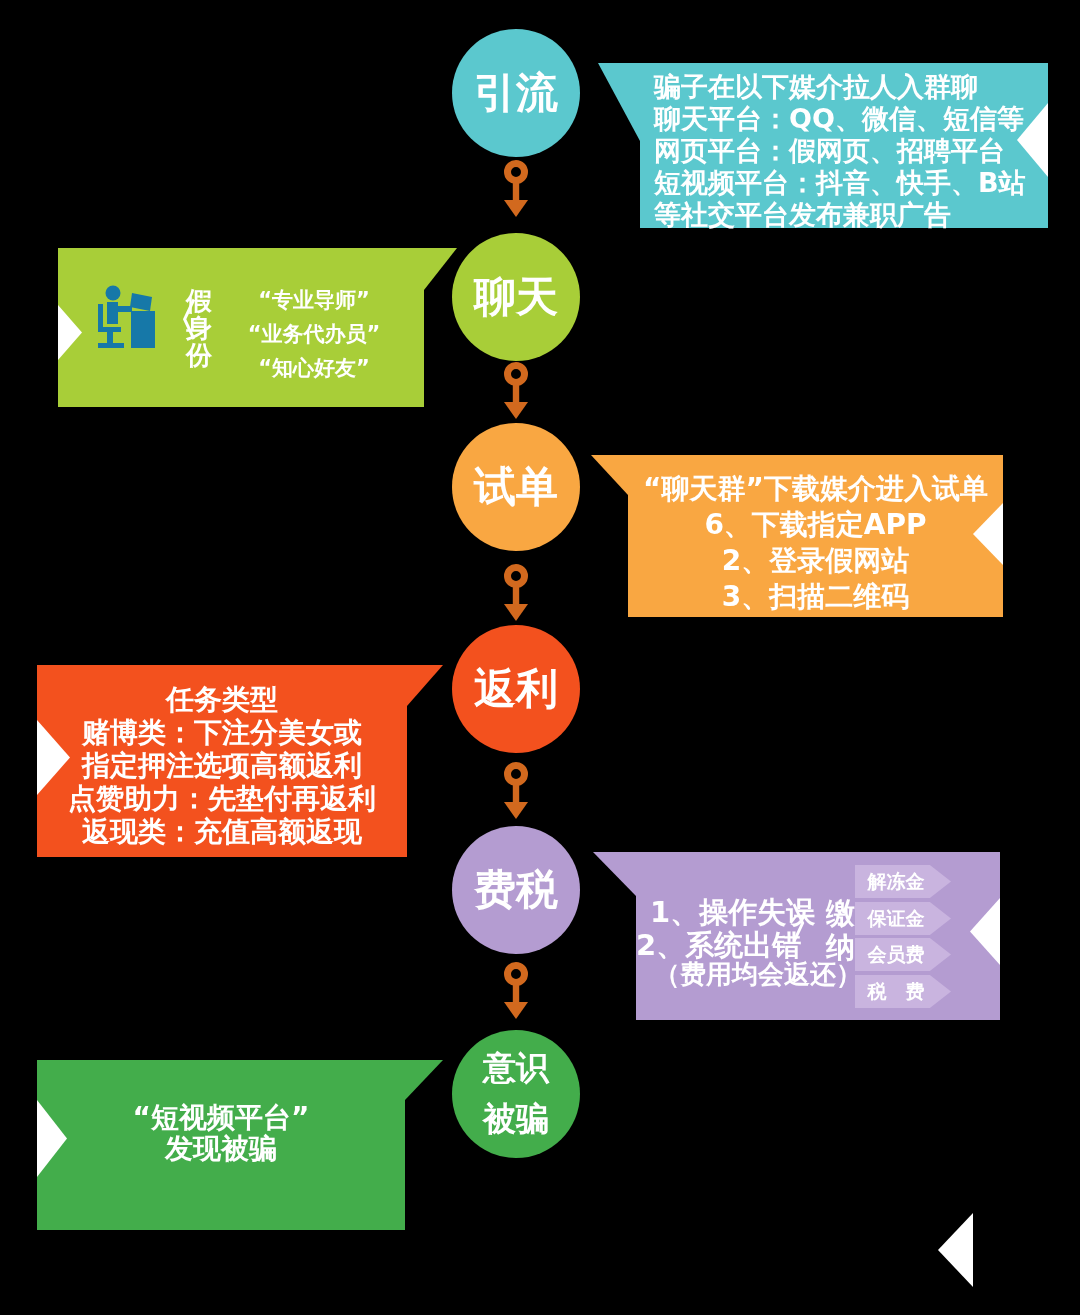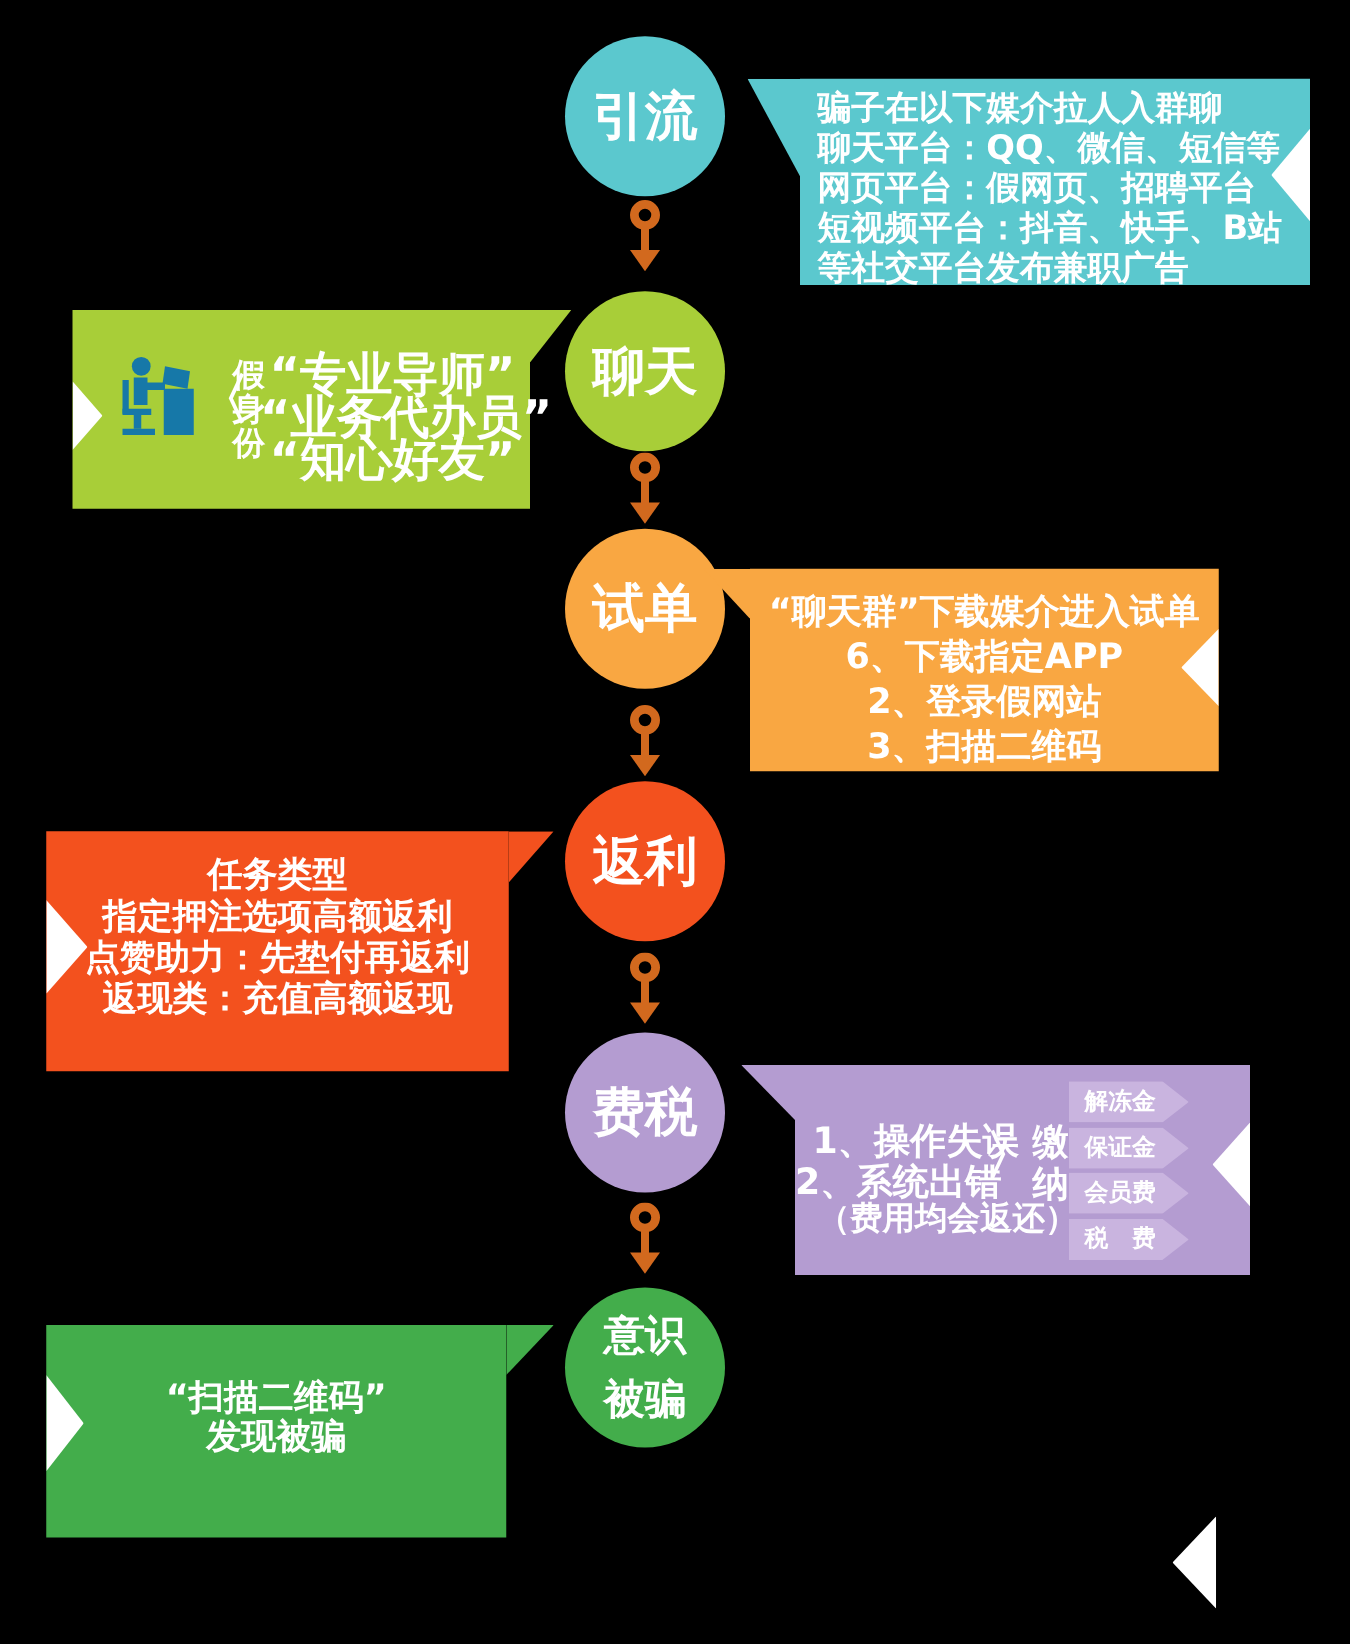--- a/index.html
+++ b/index.html
@@ -35,24 +35,24 @@
   #box-traffic .notch{right:0;top:40px;width:31px;height:74px;clip-path:polygon(100% 0,0 50%,100% 100%);}
   #box-traffic .tx{padding:8px 0 0 14px;font-size:27px;line-height:32px;}
 
   
   #box-chat{left:58px;top:248px;width:366px;height:159px;background:var(--chat-green);}
   #box-chat .flap{right:-33px;width:33px;height:42px;background:var(--chat-green);clip-path:polygon(0 0,100% 0,0 100%);}
   #box-chat .notch{left:0;top:57px;width:24px;height:55px;clip-path:polygon(0 0,100% 50%,0 100%);}
   #box-chat .person-icon{position:absolute;left:37px;top:37px;}
   #box-chat .bracket{position:absolute;left:98px;top:40px;font-size:44px;line-height:64px;}
   #box-chat .identity{position:absolute;left:128px;top:40px;font-size:26px;line-height:27px;text-align:center;}
-  #box-chat .personas{position:absolute;left:150px;top:35px;width:212px;font-size:37px;line-height:34px;text-align:center;}
-
-  
-  #box-trial{left:600px;top:455px;width:375px;height:162px;background:var(--trial-orange);}
+  #box-chat .personas{position:absolute;left:150px;top:35px;width:212px;font-size:21px;line-height:34px;text-align:center;}
+
+  
+  #box-trial{left:628px;top:455px;width:375px;height:162px;background:var(--trial-orange);}
   #box-trial .flap{left:-37px;width:37px;height:40px;background:var(--trial-orange);clip-path:polygon(0 0,100% 0,100% 100%);}
   #box-trial .notch{right:0;top:48px;width:30px;height:62px;clip-path:polygon(100% 0,0 50%,100% 100%);}
   #box-trial .tx{padding-top:16px;text-align:center;font-size:28px;line-height:36px;}
 
   
   #box-rebate{left:37px;top:665px;width:370px;height:192px;background:var(--rebate-red);}
   #box-rebate .flap{right:-36px;width:36px;height:41px;background:var(--rebate-red);clip-path:polygon(0 0,100% 0,0 100%);}
   #box-rebate .notch{left:0;top:55px;width:33px;height:75px;clip-path:polygon(0 0,100% 50%,0 100%);}
   #box-rebate .tx{padding-top:18px;text-align:center;font-size:28px;line-height:33px;}
 
@@ -181,20 +181,21 @@
       <div class="line">2、登录假网站</div>
       <div class="line">3、扫描二维码</div>
     </div>
   </div>
 
   <div class="box" id="box-rebate">
     <div class="flap"></div>
     <div class="notch"></div>
     <div class="tx">
       <div class="line">任务类型</div>
+      <div class="line">赌博类：下注分美女或</div>
       <div class="line">指定押注选项高额返利</div>
       <div class="line">点赞助力：先垫付再返利</div>
       <div class="line">返现类：充值高额返现</div>
     </div>
   </div>
 
   <div class="box" id="box-fees">
     <div class="flap"></div>
     <div class="notch"></div>
     <div class="f-item1">1、操作失误</div>
@@ -206,20 +207,20 @@
     <div class="chip chip-1">解冻金</div>
     <div class="chip chip-2">保证金</div>
     <div class="chip chip-3">会员费</div>
     <div class="chip chip-4">税　费</div>
   </div>
 
   <div class="box" id="box-realize">
     <div class="flap"></div>
     <div class="notch"></div>
     <div class="tx">
-      <div class="line">“扫描二维码”</div>
+      <div class="line">“短视频平台”</div>
       <div class="line">发现被骗</div>
     </div>
   </div>
 
   <div class="stray-notch"></div>
 
 </div>
 
 </body></html>

